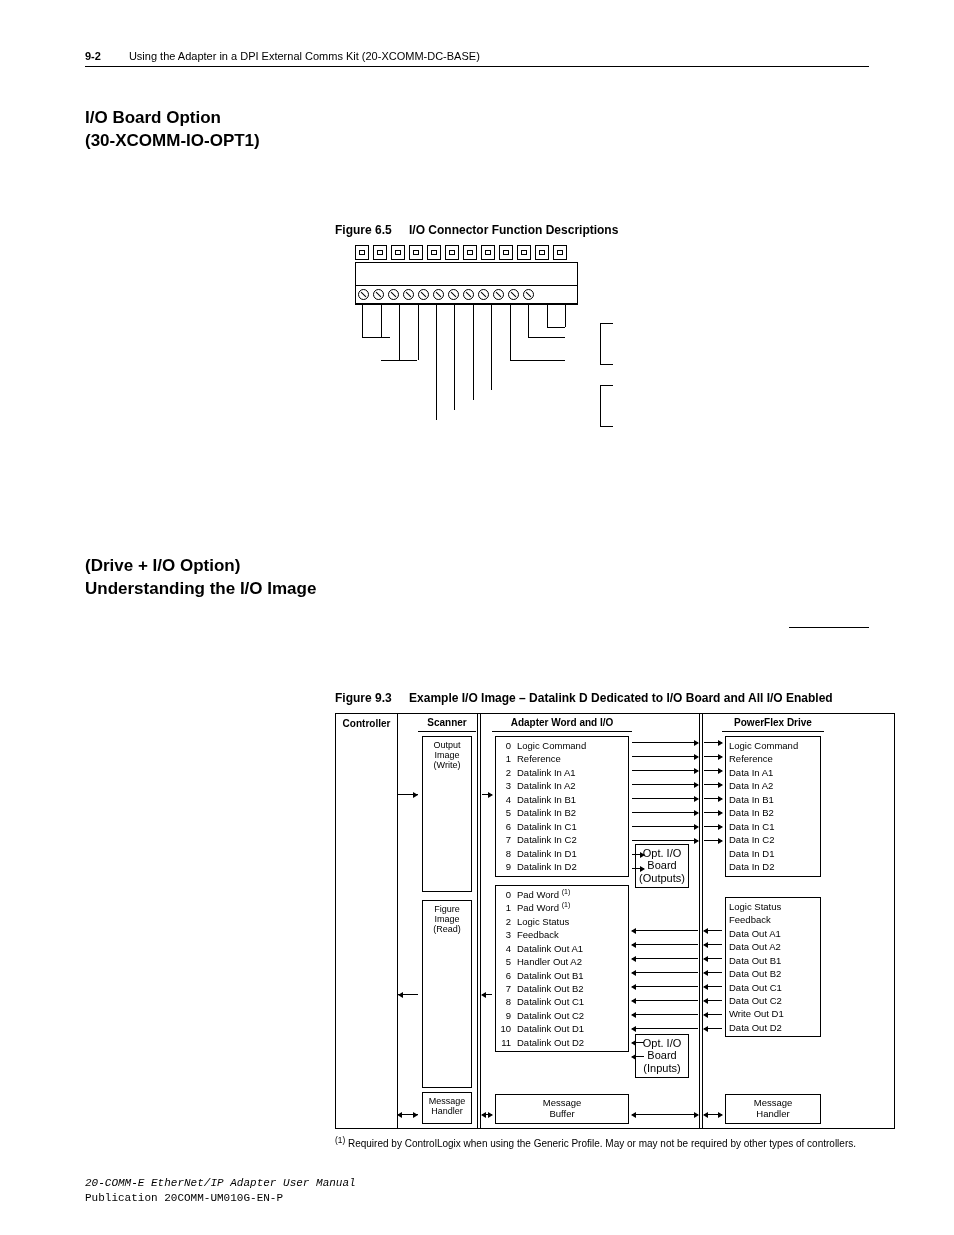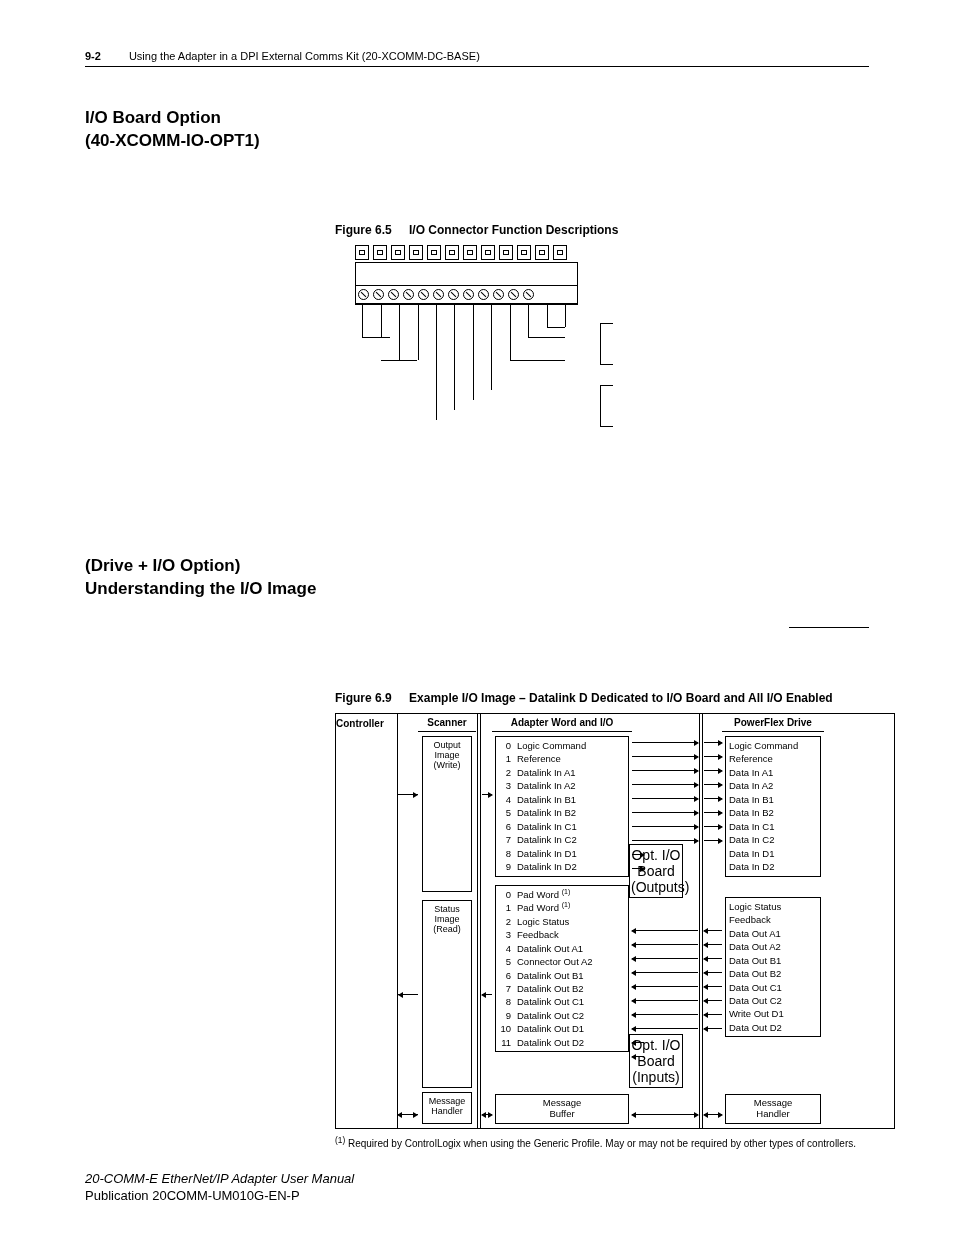--- a/index.html
+++ b/index.html
@@ -26,21 +26,21 @@
     font-size: 11px;
     border-bottom: 1px solid #000;
     padding-bottom: 4px;
     margin-bottom: 40px;
   }
   .running-head .pnum { font-weight: bold; }
   .section-title { font-weight: bold; font-size: 17px; line-height: 1.35; margin-bottom: 30px; }
   .fig-caption { font-weight: bold; font-size: 12px; text-align: left; margin: 10px 0 8px 250px; }
   .fig-caption .lbl { margin-right: 14px; }
   .footnote { font-size: 10px; margin: 6px 0 0 250px; }
-  .footer { position: absolute; left: 85px; bottom: 30px; font-size: 13px; line-height: 1.3; }
+  .footer { position: absolute; left: 85px; bottom: 30px; font-size: 11px; line-height: 1.3; font-family: Liberation Mono, monospace; }
   .footer .line1 { font-style: italic; }
 
   
   .connector-wrap { margin-left: 270px; margin-bottom: 20px; }
   .terminal-row { display: flex; gap: 4px; }
   .terminal-row .wire-box {
     width: 14px; height: 15px; border: 1px solid #000; box-sizing: border-box;
     display: flex; align-items: center; justify-content: center;
   }
   .terminal-row .wire-box::after {
@@ -84,21 +84,21 @@
     border: 1px solid #000;
     display: flex;
     align-items: stretch;
   }
   .col {
     box-sizing: border-box;
     display: flex; flex-direction: column;
   }
   .col-controller {
     width: 62px; border-right:1px solid #000;
-    font-weight:bold; padding-top:4px;
+    font-weight:bold; text-align:center; padding-top:4px;
   }
   .col-gap1 { width: 20px; position:relative; }
   .col-gap1 .arrow-out,
   .col-gap1 .arrow-in,
   .col-gap4 .arrow-row { position:absolute; left:0; right:0; height:0; border-top:1px solid #000; }
   .col-gap1 .arrow-out::after,
   .col-gap1 .arrow-in::before,
   .arrow-right::after, .arrow-left::before, .arrow-bi::before, .arrow-bi::after {
     content:""; position:absolute; width:0; height:0; border-style:solid;
   }
@@ -124,22 +124,22 @@
   .col-gap3 .a { position:absolute; left:0; right:0; height:0; border-top:1px solid #000; }
   .col-adapter { width: 140px; display:flex; flex-direction:column; }
   .col-adapter .hdr { font-weight:bold; text-align:center; border-bottom:1px solid #000; padding:3px 0; }
   .list-box { border:1px solid #000; margin:4px 3px; padding:2px 3px; font-size:9.5px; line-height:1.42; }
   .list-box .row { display:flex; gap:6px; white-space:nowrap; }
   .list-box .row .n { width:12px; text-align:right; }
   .list-box sup { font-size:7px; vertical-align: super; line-height:0; }
   .list-box.msgbuf { margin-top:auto; margin-bottom:4px; text-align:center; padding:3px 0; line-height:1.15; }
   .col-gap4 { width: 66px; position:relative; }
   .opt-io {
-    position:absolute; right:15px; width:50px; border:1px solid #000;
-    font-size:14px; text-align:center; padding:2px 1px; line-height:1.15;
+    position:absolute; right:9px; width:50px; border:1px solid #000;
+    font-size:11px; text-align:center; padding:2px 1px; line-height:1.15;
   }
   .col-drive { width: 102px; display:flex; flex-direction:column; }
   .col-drive .hdr { font-weight:bold; text-align:center; border-bottom:1px solid #000; padding:3px 0; }
   .col-gapD { width: 6px; position:relative; }
   .col-gapD .dbl { position:absolute; top:0; bottom:0; left:0; right:0; display:flex; justify-content:center; }
   .col-gapD .dbl .l,.col-gapD .dbl .r { width:1px; background:#000; }
   .col-gapD .dbl .r { margin-left:2px; }
   .col-gap5 { width: 18px; position:relative; }
   .col-gap5 .a { position:absolute; left:0; right:0; height:0; border-top:1px solid #000; }
   .drive-list { border:1px solid #000; margin:4px 3px; padding:2px 3px; font-size:9.5px; line-height:1.42; }
@@ -151,21 +151,21 @@
 
 <div class="page">
 
   <div class="running-head">
     <span class="pnum">9-2</span>
     <span>Using the Adapter in a DPI External Comms Kit (20-XCOMM-DC-BASE)</span>
   </div>
 
   <div class="section-title">
     <div>I/O Board Option</div>
-    <div>(40-XCOMM-IO-OPT1)</div>
+    <div>(30-XCOMM-IO-OPT1)</div>
   </div>
 
   <div style="height:30px"></div>
 
   <div class="fig-caption">
     <span class="lbl">Figure 6.5</span>
     <span>I/O Connector Function Descriptions</span>
   </div>
 
   <div class="connector-wrap">
@@ -234,21 +234,21 @@
   <div class="section-title">
     <div>(Drive + I/O Option)</div>
     <div>Understanding the I/O Image</div>
   </div>
 
   <div style="height:50px"></div>
 
   <div style="position:absolute; right:85px; top:627px; width:80px; border-top:1px solid #000;"></div>
 
   <div class="fig-caption">
-    <span class="lbl">Figure 6.9</span>
+    <span class="lbl">Figure 9.3</span>
     <span>Example I/O Image – Datalink D Dedicated to I/O Board and All I/O Enabled</span>
   </div>
 
   <div class="dia">
     <div class="dia-outer">
 
       <div class="col col-controller">
         <span>Controller</span>
       </div>
       <div class="col col-gap1">
@@ -258,21 +258,21 @@
       </div>
 
       <div class="col col-scanner">
         <div class="hdr">Scanner</div>
         <div class="box out">
           <div>Output</div>
           <div>Image</div>
           <div>(Write)</div>
         </div>
         <div class="box in">
-          <div>Status</div>
+          <div>Figure</div>
           <div>Image</div>
           <div>(Read)</div>
         </div>
         <div class="box msg">
           <div>Message</div>
           <div>Handler</div>
         </div>
       </div>
 
       <div class="col col-gap2">
@@ -348,21 +348,21 @@
             <div class="row">
               <span class="n">3</span>
               <span>Feedback</span>
             </div>
             <div class="row">
               <span class="n">4</span>
               <span>Datalink Out A1</span>
             </div>
             <div class="row">
               <span class="n">5</span>
-              <span>Connector Out A2</span>
+              <span>Handler Out A2</span>
             </div>
             <div class="row">
               <span class="n">6</span>
               <span>Datalink Out B1</span>
             </div>
             <div class="row">
               <span class="n">7</span>
               <span>Datalink Out B2</span>
             </div>
             <div class="row">

